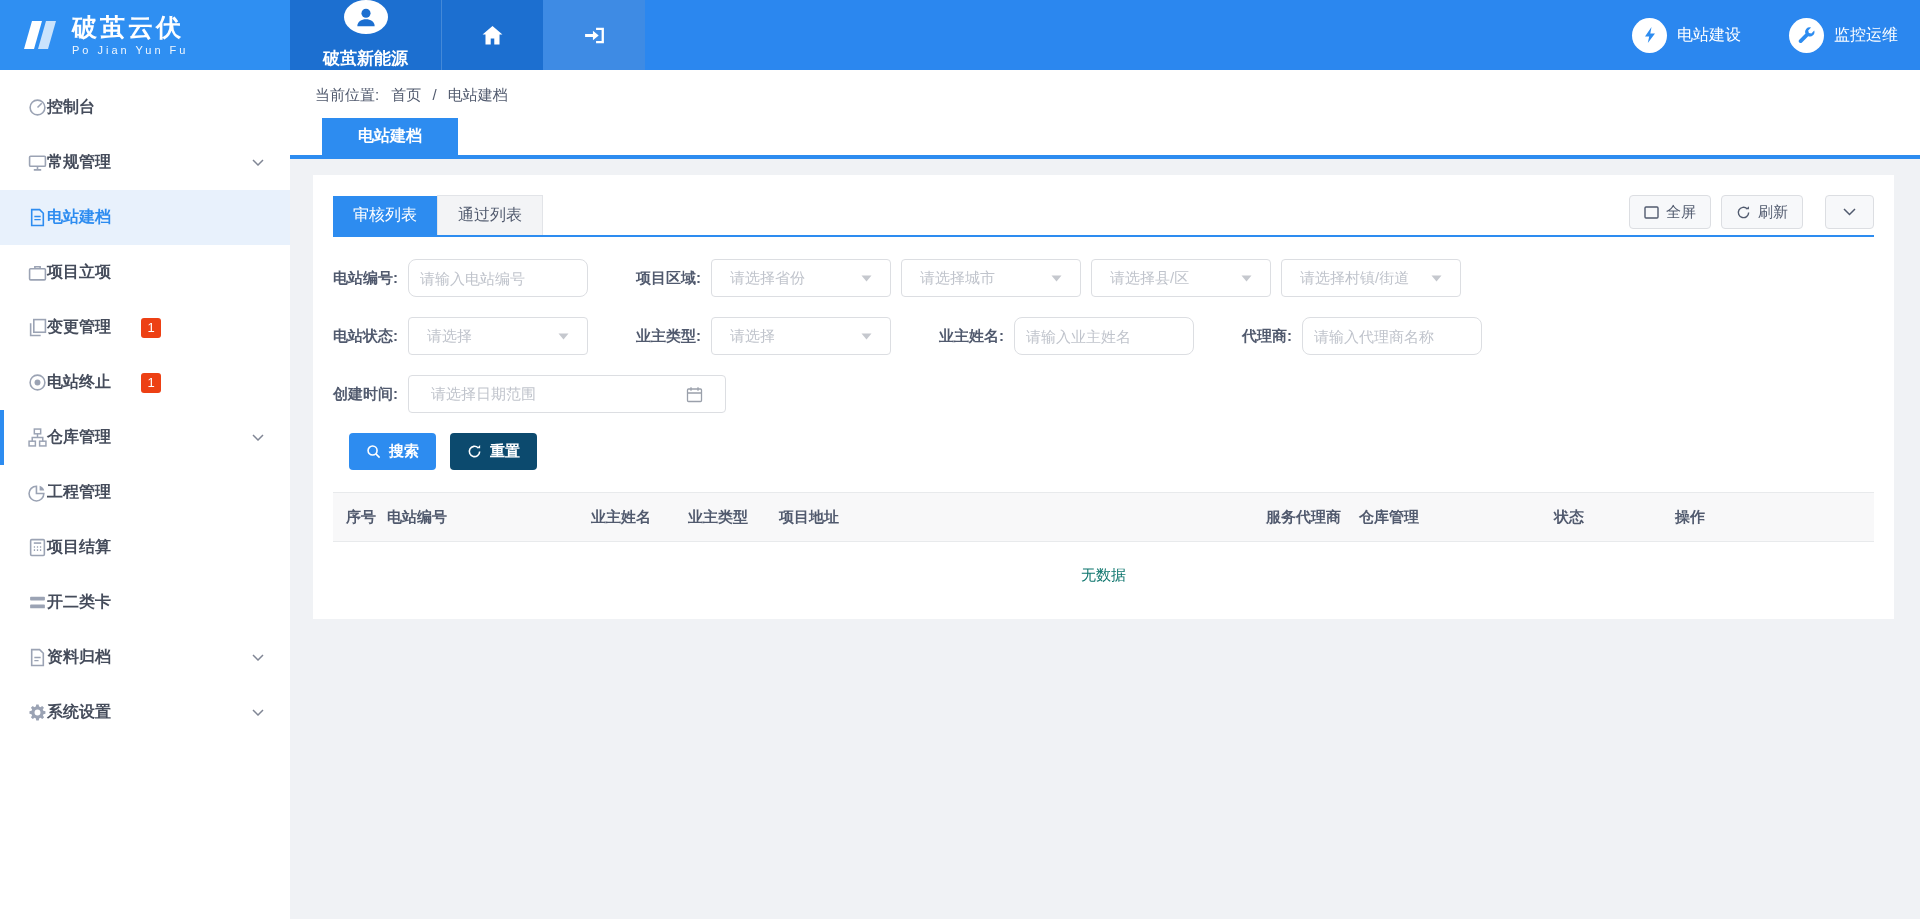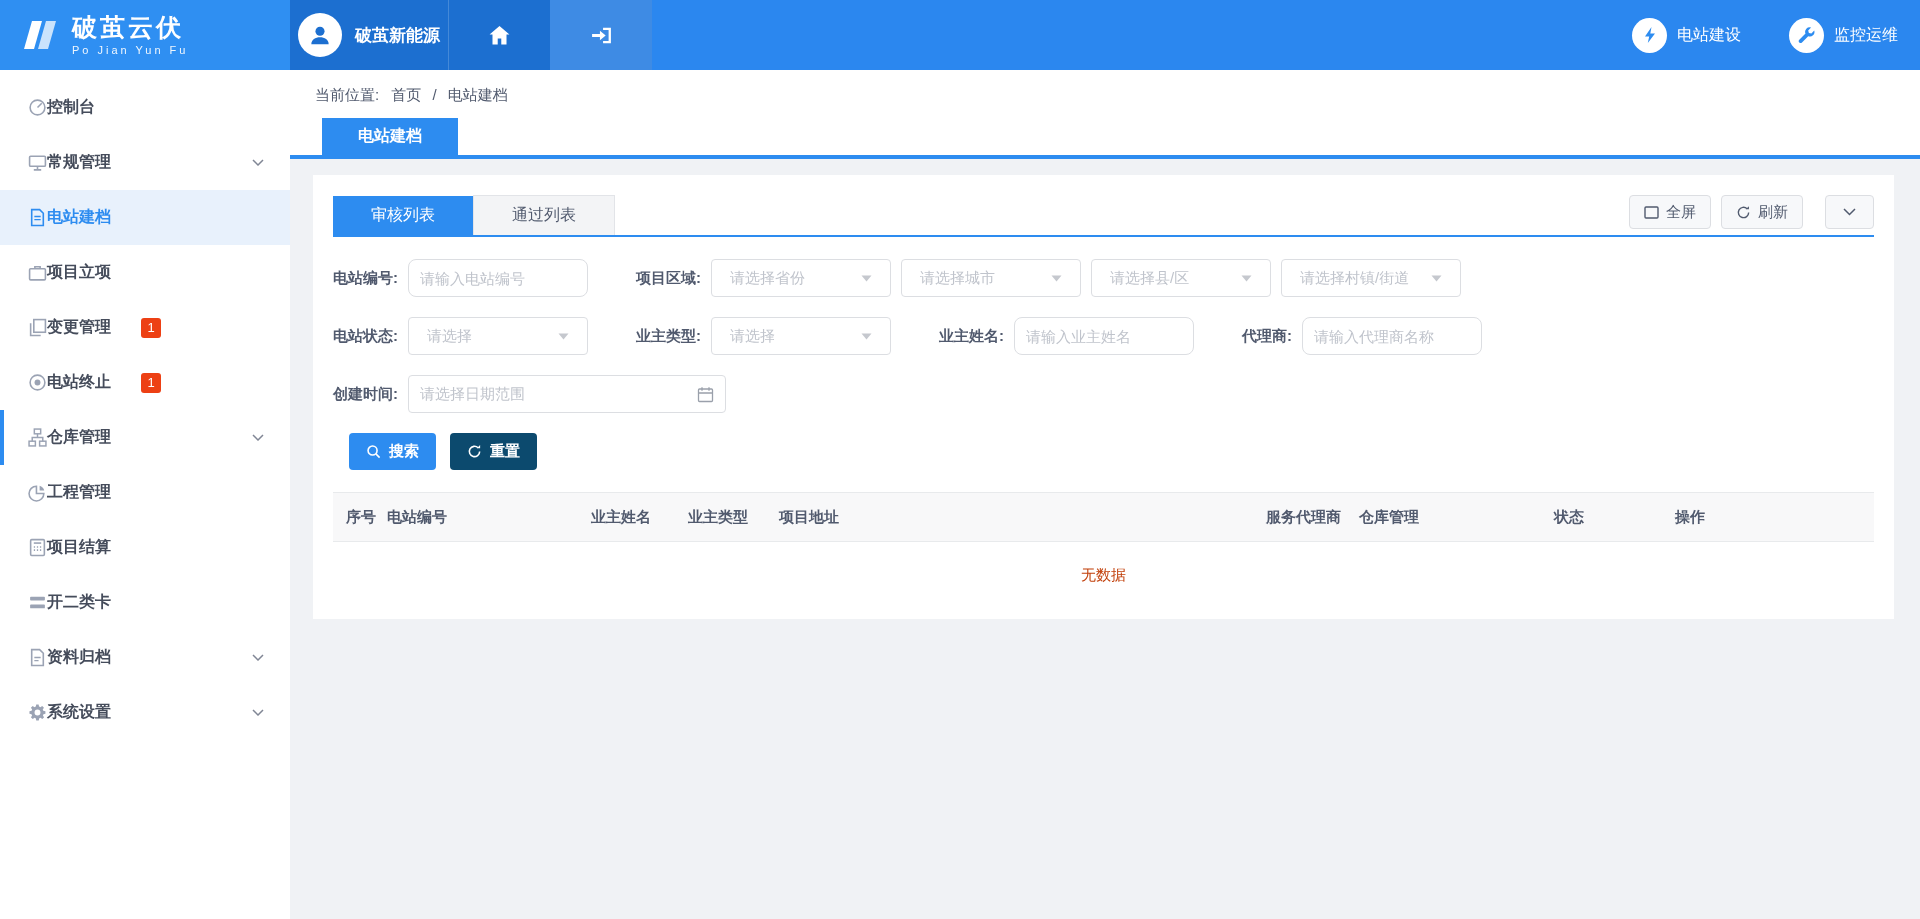--- a/index.html
+++ b/index.html
@@ -5,21 +5,21 @@
   * { margin:0; padding:0; box-sizing:border-box; }
   html,body { width:1920px; height:919px; overflow:hidden; }
   body { font-family:"Liberation Sans","DejaVu Sans",sans-serif; color:#495060; background:#f0f2f5; }
   button { font-family:inherit; }
 
   
   .header { display:flex; height:70px; background:#2b87ef; align-items:stretch; }
   .logo { width:290px; background:#2f8ff2; display:flex; align-items:center; padding-left:20px; gap:12px; color:#fff; }
   .logo-text .cn { font-size:25px; font-weight:bold; letter-spacing:3px; line-height:1.1; }
   .logo-text .en { font-size:11px; letter-spacing:3px; opacity:.92; margin-top:3px; }
-  .hdr-user { background:#1c6fd0; display:flex; align-items:center; gap:13px; padding:0 8px; cursor:pointer; }
+  .hdr-user { background:#1c6fd0; display:flex; align-items:center; gap:13px; padding:0 33px; cursor:pointer;flex-direction:column; }
   .avatar { width:44px; height:44px; border-radius:50%; background:#fff; display:flex; align-items:center; justify-content:center; }
   .hdr-user .name { color:#fff; font-size:17px; font-weight:bold; }
   .hdr-btn { width:102px; display:flex; align-items:center; justify-content:center; cursor:pointer; }
   .hdr-home { background:#1c6fd0; border-left:1px solid rgba(255,255,255,.18); }
   .hdr-logout { background:#3e8be4; }
   .hdr-right { margin-left:auto; display:flex; align-items:center; gap:48px; padding-right:22px; }
   .hdr-nav { display:flex; align-items:center; gap:10px; color:#fff; font-size:16px; cursor:pointer; }
   .circle-icon { width:35px; height:35px; background:#fff; border-radius:50%; display:flex; align-items:center; justify-content:center; }
 
   
@@ -40,52 +40,52 @@
   .topbar { background:#fff; padding:16px 0 0 25px; border-bottom:4px solid #2d8cf0; }
   .crumbs { font-size:15px; color:#515a6e; }
   .crumb-label { margin-right:8px; }
   .crumb-link { color:#515a6e; text-decoration:none; cursor:pointer; }
   .crumb-sep { margin:0 7px; }
   .page-tab { display:inline-block; margin:13px 0 0 7px; background:#2d8cf0; color:#fff; font-size:16px; font-weight:bold; padding:8px 36px; cursor:pointer; }
 
   
   .card { background:#fff; margin:16px 26px 0 23px; padding:20px 20px 24px; }
   .tabs-row { display:flex; align-items:center; border-bottom:2px solid #2d8cf0; }
-  .tab { padding:9px 38px; font-size:16px; cursor:pointer; white-space:nowrap; }
+  .tab { padding:9px 20px; font-size:16px; cursor:pointer; white-space:nowrap; }
   .tab.active { background:#2d8cf0; color:#fff; }
   .tab.plain { background:#f3f4f6; color:#515a6e; border:1px solid #e2e4e8; border-bottom:none; }
   .tools { margin-left:auto; display:flex; align-items:center; gap:10px; padding-bottom:6px; }
   .tbtn { display:flex; align-items:center; gap:7px; height:34px; padding:0 14px; background:#f7f8fa; border:1px solid #dcdee2; border-radius:4px; font-size:15px; color:#515a6e; cursor:pointer; }
   .tbtn.caret { margin-left:12px; padding:0 17px; }
 
   
   .filters { padding-top:22px; }
   .frow { display:flex; align-items:center; margin-bottom:20px; }
   .fgroup { display:flex; align-items:center; margin-right:48px; }
   .flabel { font-size:15px; font-weight:bold; color:#515a6e; margin-right:10px; white-space:nowrap; }
   .finput { width:180px; height:38px; border:1px solid #dcdee2; border-radius:8px; padding:0 11px; font-size:15px; color:#515a6e; background:#fff; outline:none; }
   .finput::placeholder { color:#c0c4cc; }
   .fselect { width:180px; height:38px; border:1px solid #dcdee2; border-radius:4px; display:flex; align-items:center; justify-content:space-between; padding:0 18px; background:#fff; cursor:pointer; }
   .fselect .ph { font-size:15px; color:#c0c4cc; white-space:nowrap; overflow:hidden; }
   .region .fselect { margin-right:10px; }
   .region .fselect:last-child { margin-right:0; }
-  .fdate { width:318px; height:38px; border:1px solid #dcdee2; border-radius:4px; display:flex; align-items:center; justify-content:space-between; padding:0 11px; background:#fff; cursor:pointer; }
+  .fdate { width:318px; height:38px; border:1px solid #dcdee2; border-radius:4px; display:flex; align-items:center; justify-content:space-between; padding:0 22px; background:#fff; cursor:pointer; }
   .fdate .ph { font-size:15px; color:#c0c4cc; }
 
   
   .btn-row { display:flex; gap:14px; margin:0 16px 22px; }
   .btn { display:flex; align-items:center; gap:8px; height:37px; padding:0 17px; border-radius:4px; font-size:15px; font-weight:bold; color:#fff; cursor:pointer; border:none; }
   .btn.search { background:#2d8cf0; }
   .btn.reset { background:#0c4a6e;align-items:center; }
 
   
   table { width:100%; border-collapse:collapse; table-layout:fixed; }
   thead th { background:#f8f8f9; height:49px; font-size:15px; color:#515a6e; text-align:left; font-weight:bold; border-top:1px solid #e8eaec; border-bottom:1px solid #e8eaec; padding:0 8px; white-space:nowrap; overflow:hidden; }
   thead th:first-child { padding-left:13px; }
-  .empty { text-align:center; color:#c2410c; font-size:15px; padding:24px 0 10px; }
+  .empty { text-align:center; color:#0f766e; font-size:15px; padding:24px 0 10px; }
 </style>
 </head>
 <body>
 
 <header class="header">
   <div class="logo">
     <svg width="40" height="32" viewBox="0 0 40 32">
       <path d="M12 2 L22 2 L14 30 L4 30 Z" fill="#fff"></path>
       <path d="M26 2 L36 2 L28 30 L18 30 Z" fill="#fff" opacity="0.75"></path>
     </svg>

